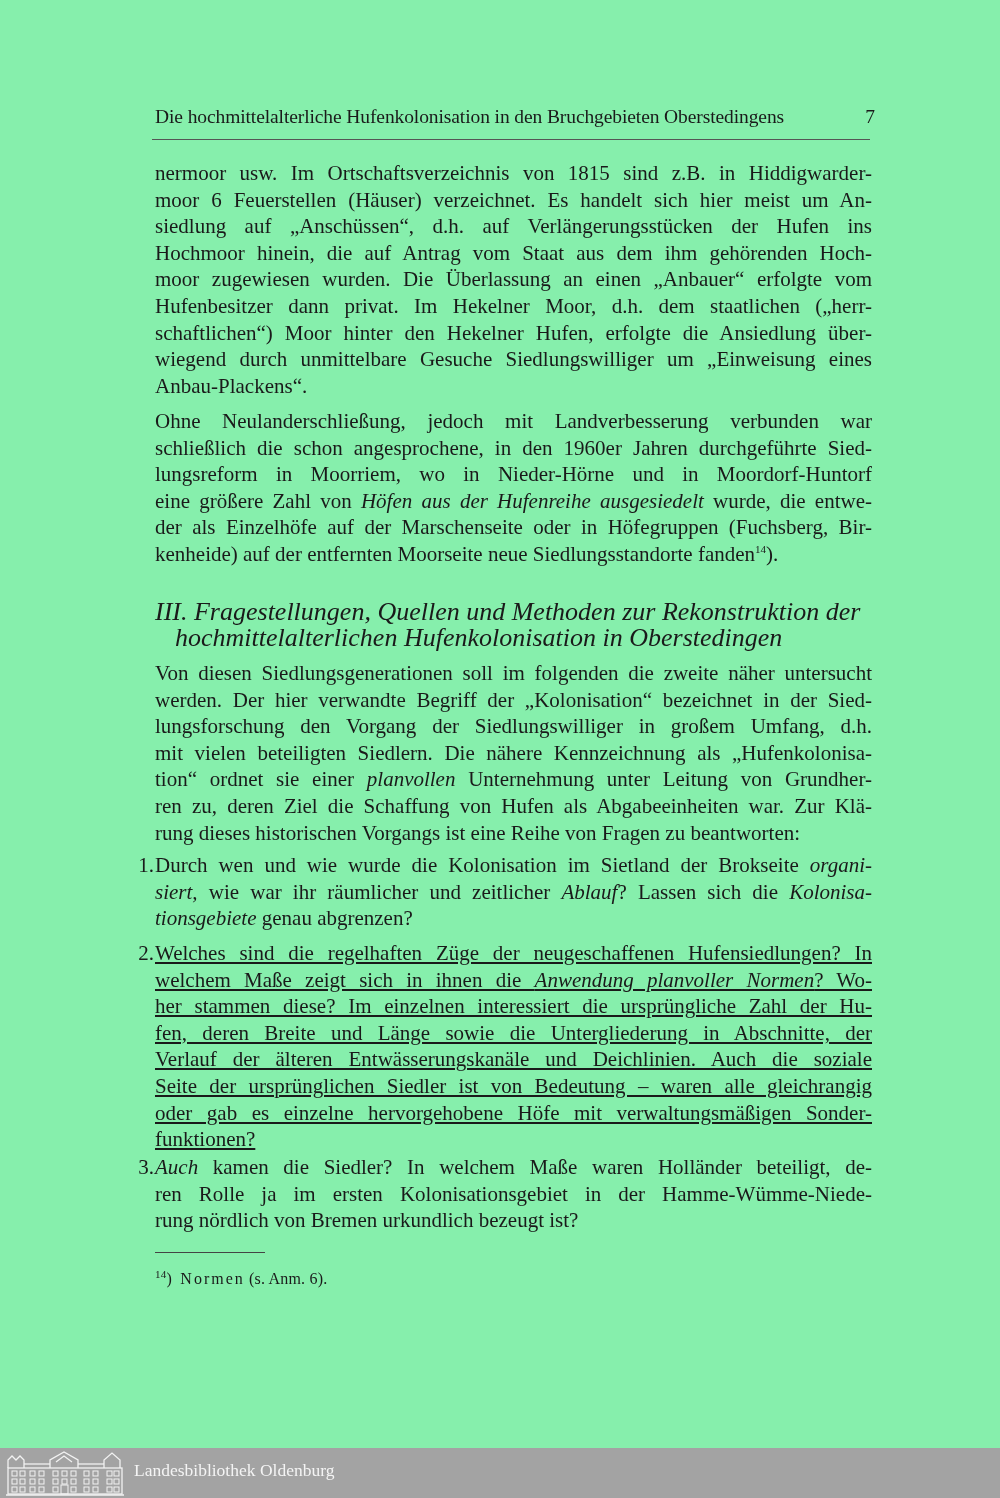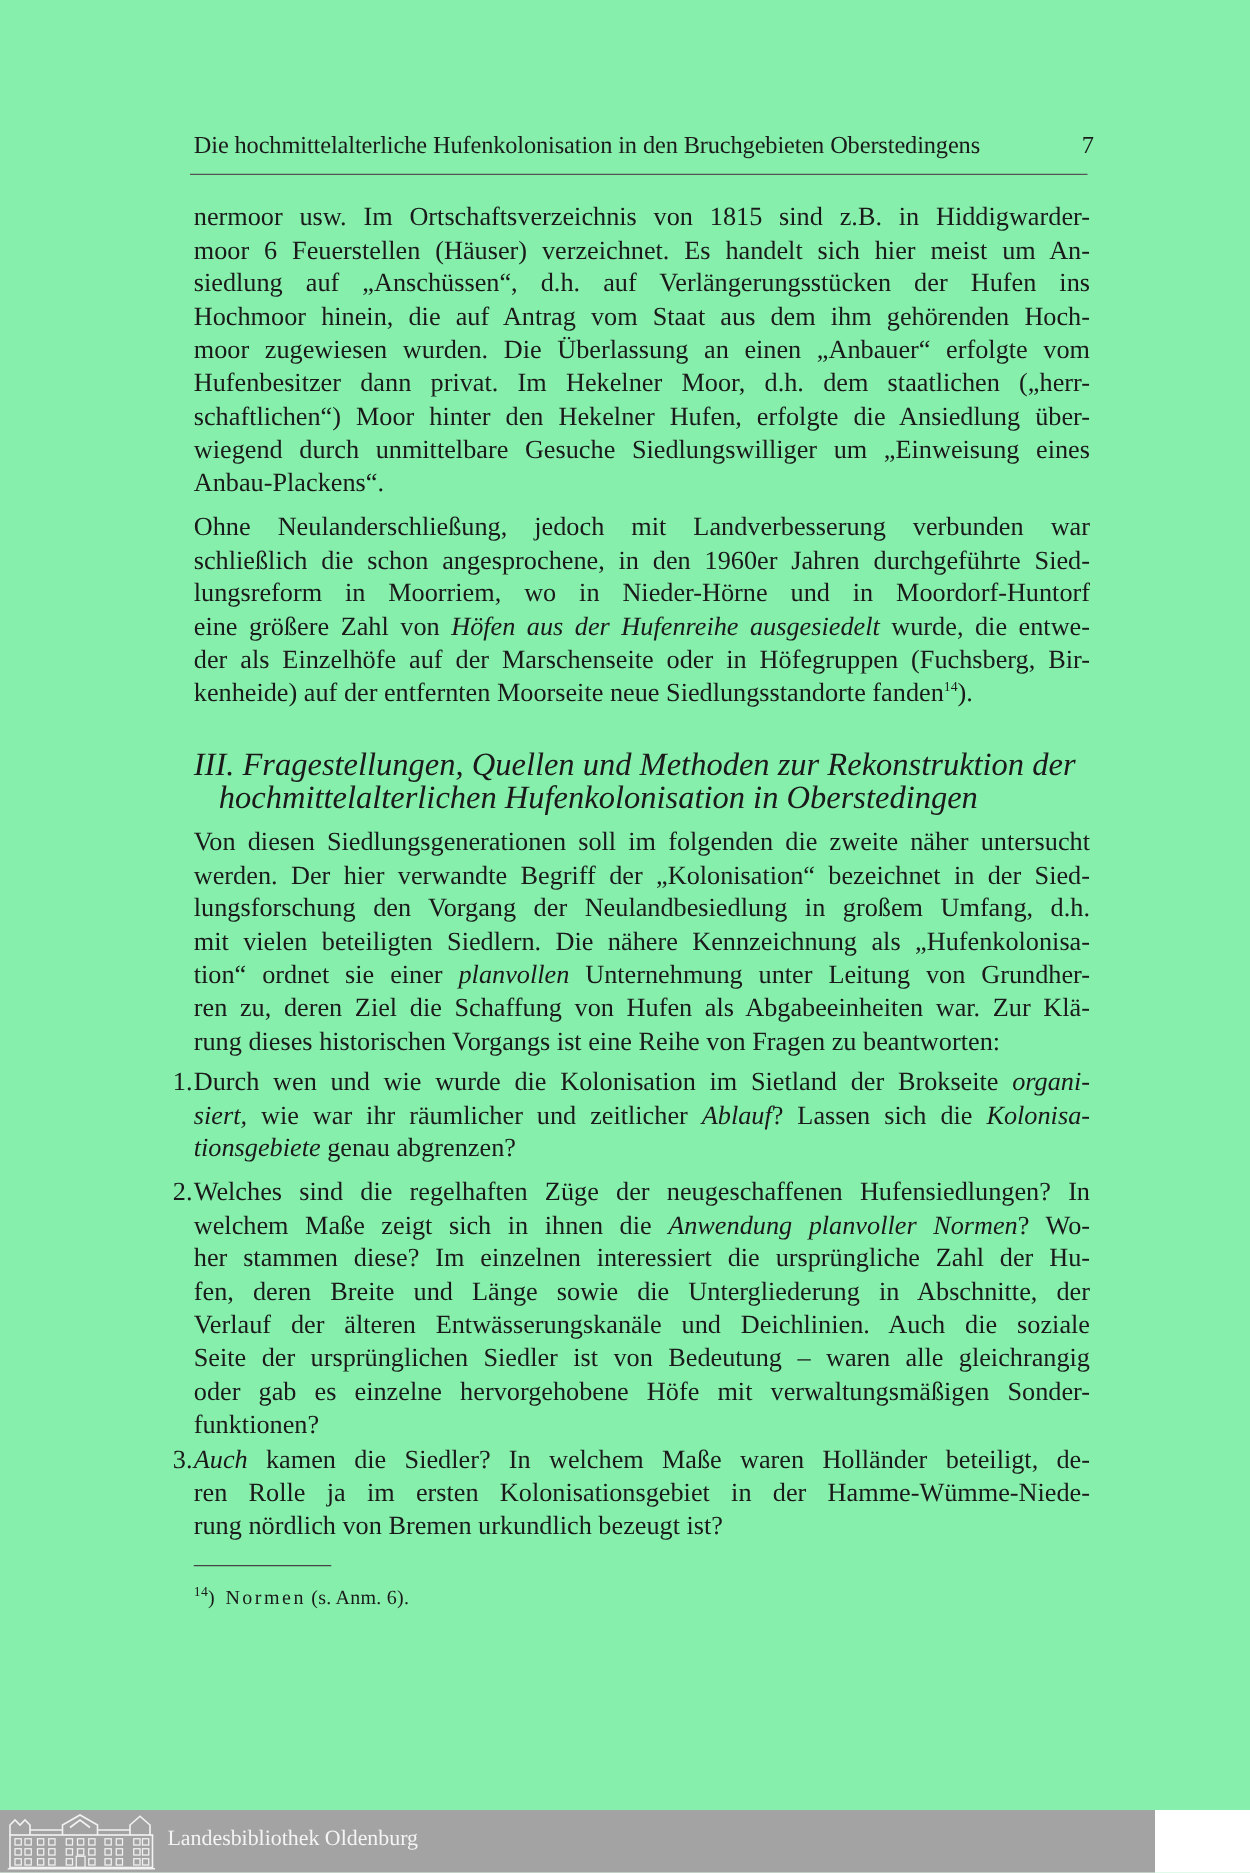--- a/index.html
+++ b/index.html
@@ -49,21 +49,21 @@
 
   .fn-rule { position: absolute; left: 155px; top: 1252px; width: 110px; height: 1px; background: #444; }
   .footnote {
     position: absolute; left: 155px; top: 1268px;
     font-size: 16px; letter-spacing: 0.2px; white-space: nowrap;
   }
   .footnote .mark { font-size: 11px; vertical-align: 6px; }
   .footnote .author { letter-spacing: 2px; }
 
   .footer-bar {
-    position: absolute; left: 0; top: 1448px; width: 924px; height: 50px;
+    position: absolute; left: 0; top: 1448px; width: 1000px; height: 50px;
     background: #a3a3a3;
   }
   .footer-logo { position: absolute; left: 6px; top: 2px; width: 118px; height: 46px; }
   .footer-label {
     position: absolute; left: 134px; top: 12px;
     font-family: "Liberation Serif", "DejaVu Serif", serif;
     font-size: 17.5px; color: #f4f4f4; white-space: nowrap;
   }
 </style>
 </head>
@@ -99,39 +99,39 @@
   </div>
 
   <div id="heading">
     <div>III. Fragestellungen, Quellen und Methoden zur Rekonstruktion der</div>
     <div class="l2">hochmittelalterlichen Hufenkolonisation in Oberstedingen</div>
   </div>
 
   <div class="body-text" id="p3">
     <span class="line">Von diesen Siedlungsgenerationen soll im folgenden die zweite näher untersucht</span>
     <span class="line">werden. Der hier verwandte Begriff der „Kolonisation“ bezeichnet in der Sied-</span>
-    <span class="line">lungsforschung den Vorgang der Neulandbesiedlung in großem Umfang, d.h.</span>
+    <span class="line">lungsforschung den Vorgang der Siedlungswilliger in großem Umfang, d.h.</span>
     <span class="line">mit vielen beteiligten Siedlern. Die nähere Kennzeichnung als „Hufenkolonisa-</span>
     <span class="line"><span>tion“ ordnet sie einer </span><i>planvollen</i><span> Unternehmung unter Leitung von Grundher-</span></span>
     <span class="line">ren zu, deren Ziel die Schaffung von Hufen als Abgabeeinheiten war. Zur Klä-</span>
     <span class="line last">rung dieses historischen Vorgangs ist eine Reihe von Fragen zu beantworten:</span>
   </div>
 
   <div class="list" id="item1">
     <span class="num">1.</span>
     <div class="txt body-text" style="position:absolute; top:0; left:23px;">
       <span class="line"><span>Durch wen und wie wurde die Kolonisation im Sietland der Brokseite </span><i>organi-</i></span>
       <span class="line"><i>siert,</i><span> wie war ihr räumlicher und zeitlicher </span><i>Ablauf</i><span>? Lassen sich die </span><i>Kolonisa-</i></span>
       <span class="line last"><i>tionsgebiete</i><span> genau abgrenzen?</span></span>
     </div>
   </div>
 
   <div class="list" id="item2">
     <span class="num">2.</span>
-    <div class="txt body-text" style="position:absolute; top:0; left:23px;">
+    <div class="txt body-text" style="position:absolute; top:0; left:23px;text-decoration:underline;">
       <span class="line">Welches sind die regelhaften Züge der neugeschaffenen Hufensiedlungen? In</span>
       <span class="line"><span>welchem Maße zeigt sich in ihnen die </span><i>Anwendung planvoller Normen</i><span>? Wo-</span></span>
       <span class="line">her stammen diese? Im einzelnen interessiert die ursprüngliche Zahl der Hu-</span>
       <span class="line">fen, deren Breite und Länge sowie die Untergliederung in Abschnitte, der</span>
       <span class="line">Verlauf der älteren Entwässerungskanäle und Deichlinien. Auch die soziale</span>
       <span class="line">Seite der ursprünglichen Siedler ist von Bedeutung – waren alle gleichrangig</span>
       <span class="line">oder gab es einzelne hervorgehobene Höfe mit verwaltungsmäßigen Sonder-</span>
       <span class="line last">funktionen?</span>
     </div>
   </div>

